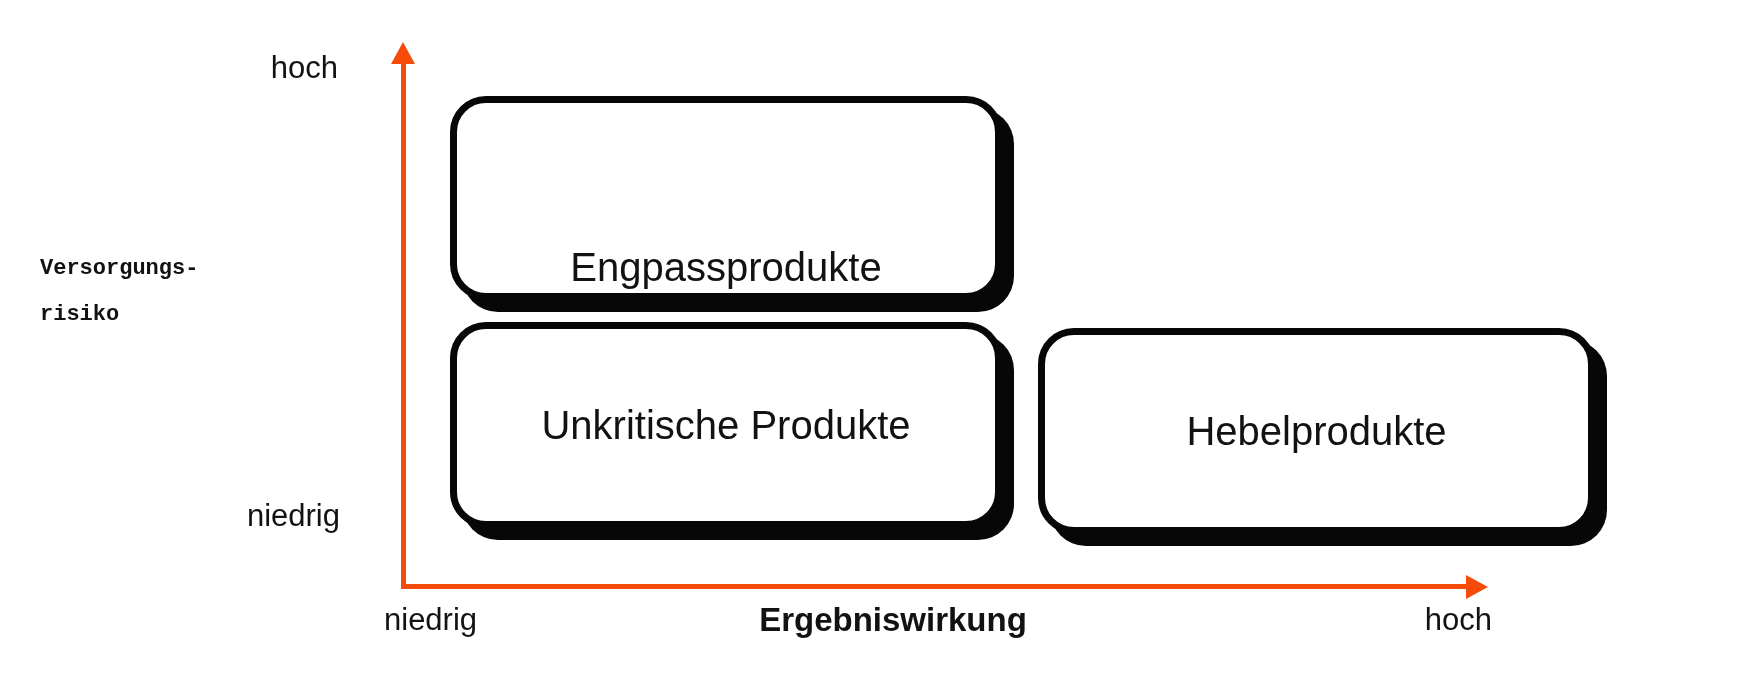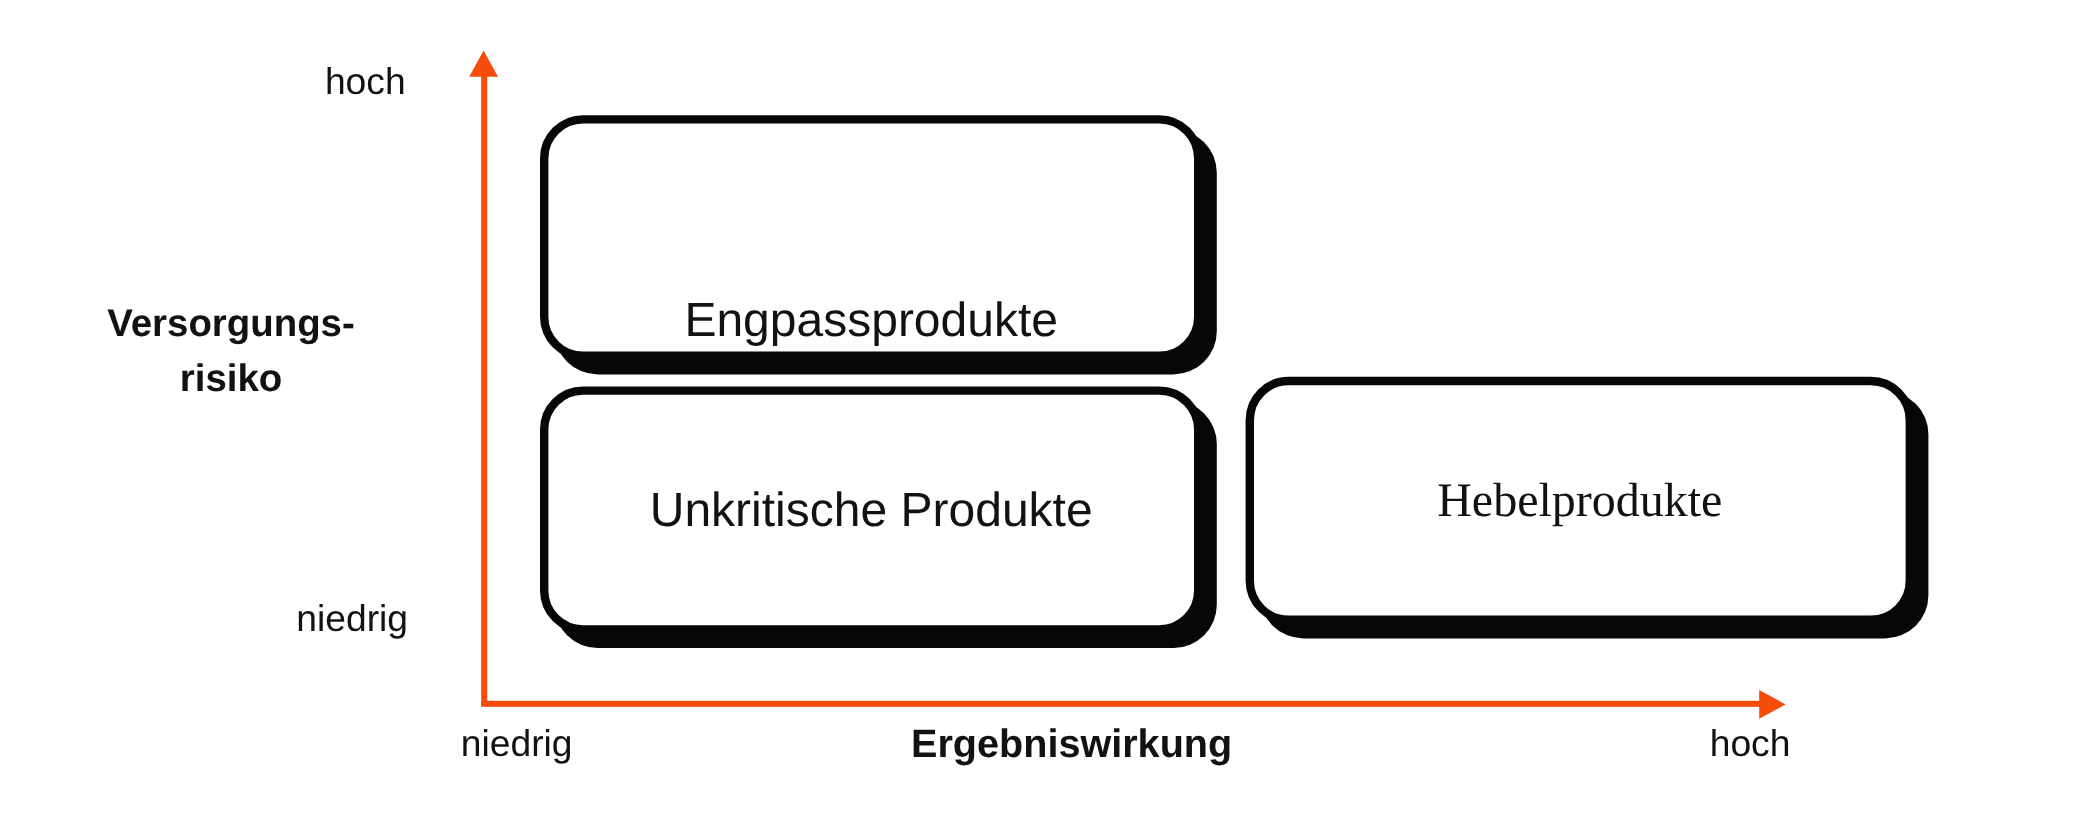--- a/index.html
+++ b/index.html
@@ -44,26 +44,27 @@
     border-top: 12px solid transparent;
     border-bottom: 12px solid transparent;
     border-left: 22px solid var(--axis);
   }
 
   
   .y-title {
     position: absolute;
     left: 40px; top: 246px;
     width: 305px;
-    text-align: center;
-    font-size: 32px;
+    text-align: left;
+    font-size: 22px;
     font-weight: 700;
     line-height: 46px;
     color: var(--ink);
     white-space: pre-line;
+    font-family: Liberation Mono, monospace;
   }
   .y-label-top {
     position: absolute;
     left: 140px; top: 50px;
     width: 198px;
     text-align: right;
     font-size: 31px;
     color: var(--ink);
   }
   .y-label-bottom {
@@ -111,21 +112,21 @@
   }
   .quad .quad-label {
     font-size: 40px;
     line-height: 52px;
     color: var(--ink);
     white-space: pre-line;
   }
   .quad-tl { left: 450px;  top: 96px;  width: 552px; height: 204px; align-items: flex-end; }
   .quad-tr { left: 1038px; top: 96px;  width: 557px; height: 204px; }
   .quad-bl { left: 450px;  top: 322px; width: 552px; height: 206px; }
-  .quad-br { left: 1038px; top: 314px; width: 557px; height: 206px; font-family: Liberation Serif, serif; }
+  .quad-br { left: 1038px; top: 328px; width: 557px; height: 206px; }
 </style>
 </head>
 <body>
 
 <div class="canvas">
 
   <div class="y-axis-line"></div>
   <div class="y-axis-arrow"></div>
   <div class="x-axis-line"></div>
   <div class="x-axis-arrow"></div>

